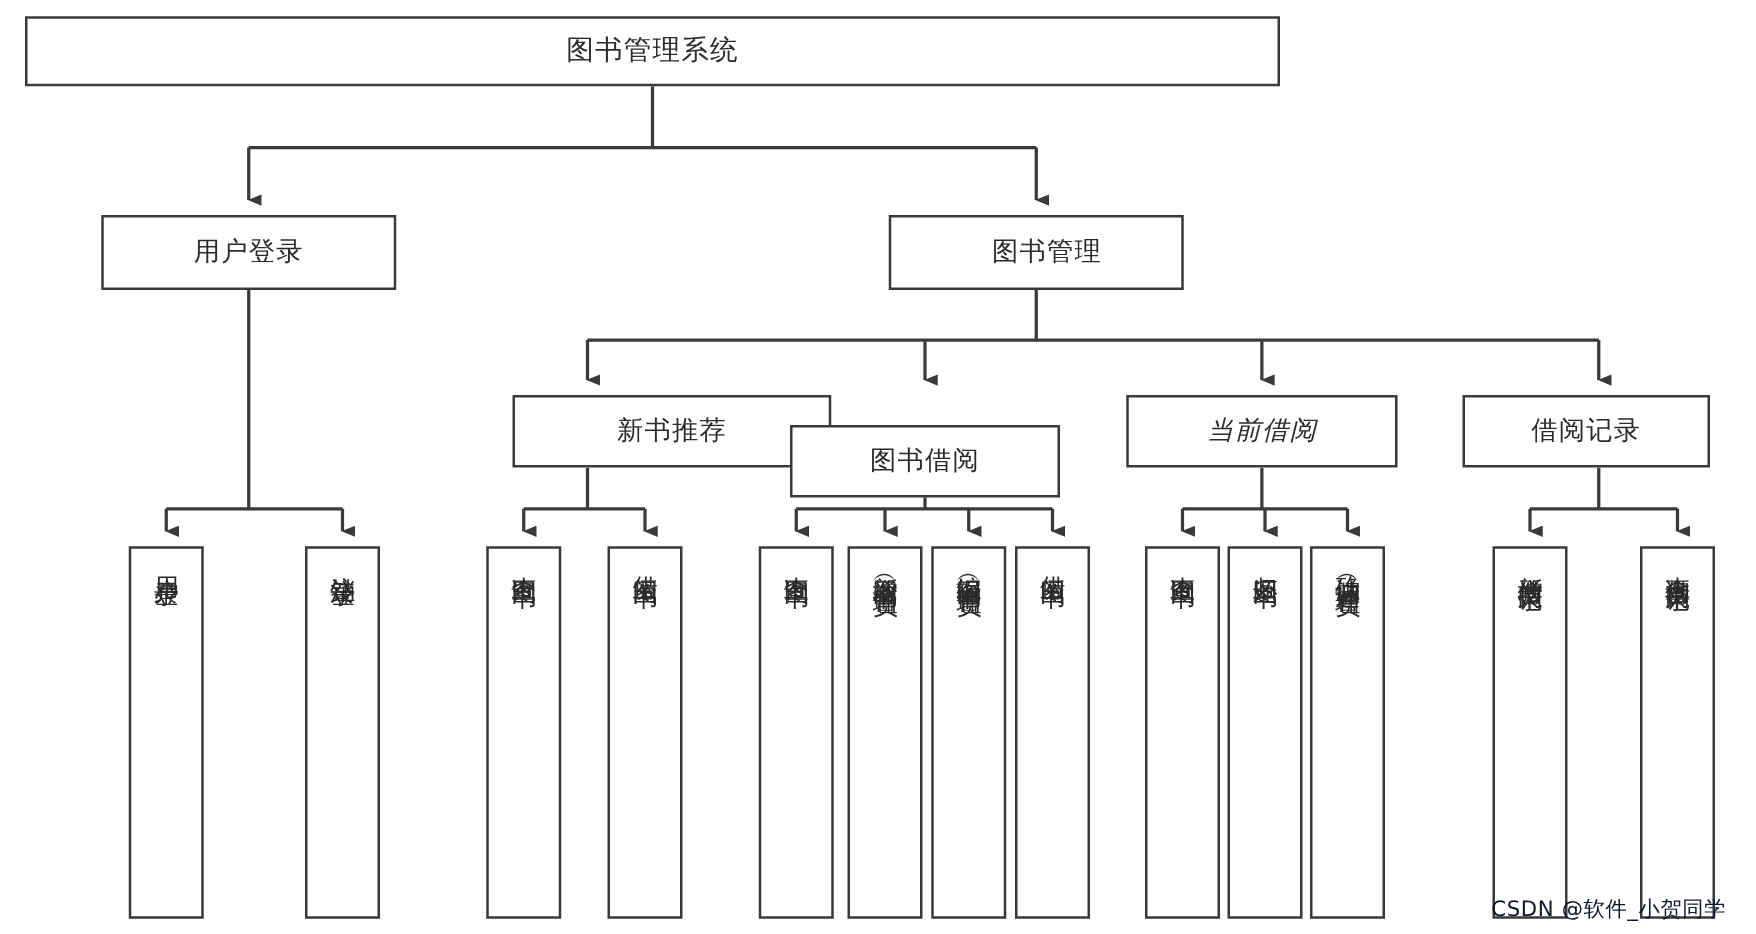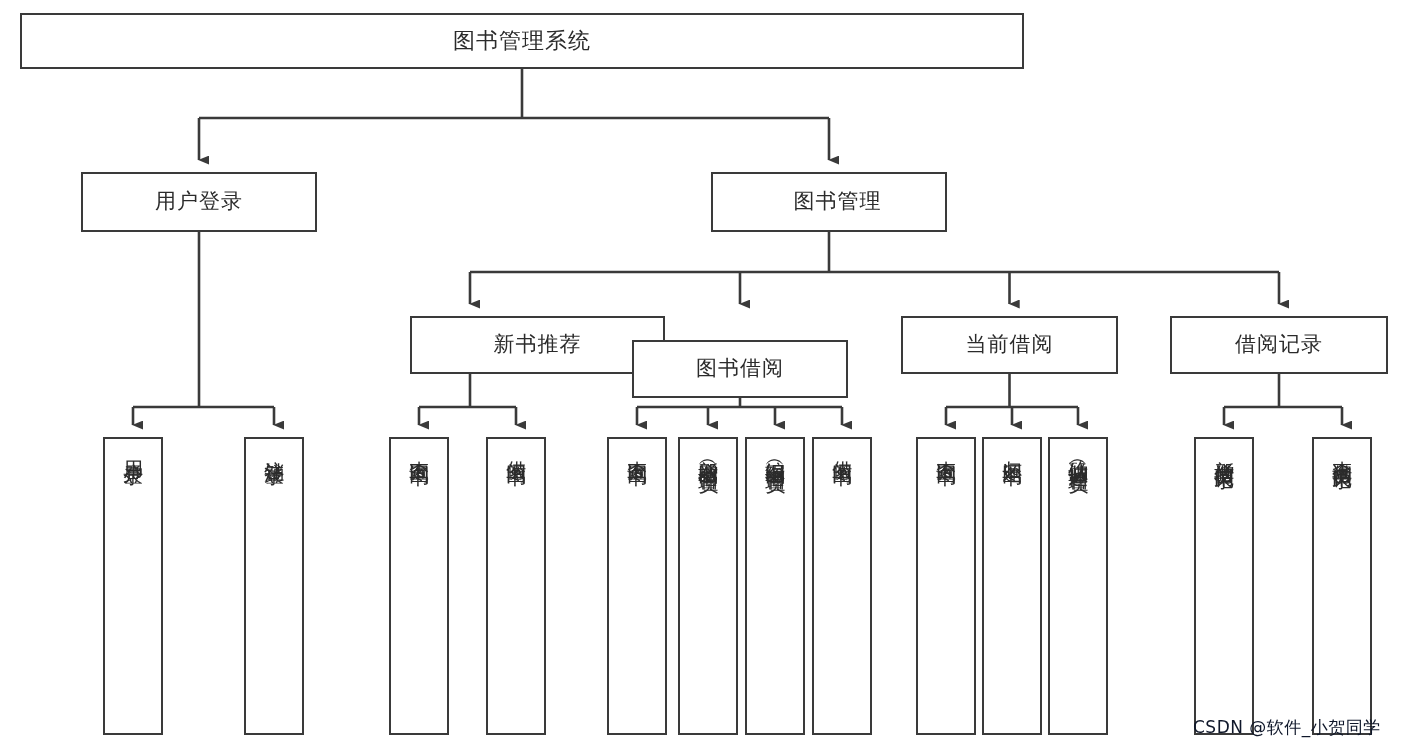--- a/index.html
+++ b/index.html
@@ -129,24 +129,24 @@
   <div class="node node-h" style="left: 711px; top: 172px; width: 236px; height: 60px; padding-left: 17px;">
     <span class="node-label">图书管理</span>
   </div>
 
   <div class="node node-h" style="left: 362px; top: 316px; width: 255px; height: 58px; margin-left: 48px;">
     <span class="node-label">新书推荐</span>
   </div>
   <div class="node node-h" style="left: 632px; top: 316px; width: 216px; height: 58px; margin-top: 24px;">
     <span class="node-label">图书借阅</span>
   </div>
-  <div class="node node-h" style="left: 901px; top: 316px; width: 217px; height: 58px;">
+  <div class="node node-h" style="left: 901px; top: 316px; width: 217px; height: 58px; font-style: italic;">
     <span class="node-label">当前借阅</span>
   </div>
-  <div class="node node-h" style="left: 1170px; top: 316px; width: 218px; height: 58px;">
+  <div class="node node-h" style="left: 1170px; top: 316px; width: 198px; height: 58px;">
     <span class="node-label">借阅记录</span>
   </div>
 
   <div class="node node-v" style="left: 103px; top: 437px; width: 60px; height: 298px;">
     <span class="node-label">用户登录</span>
   </div>
   <div class="node node-v" style="left: 244px; top: 437px; width: 60px; height: 298px;">
     <span class="node-label">注销登录</span>
   </div>
   <div class="node node-v" style="left: 389px; top: 437px; width: 60px; height: 298px;">

